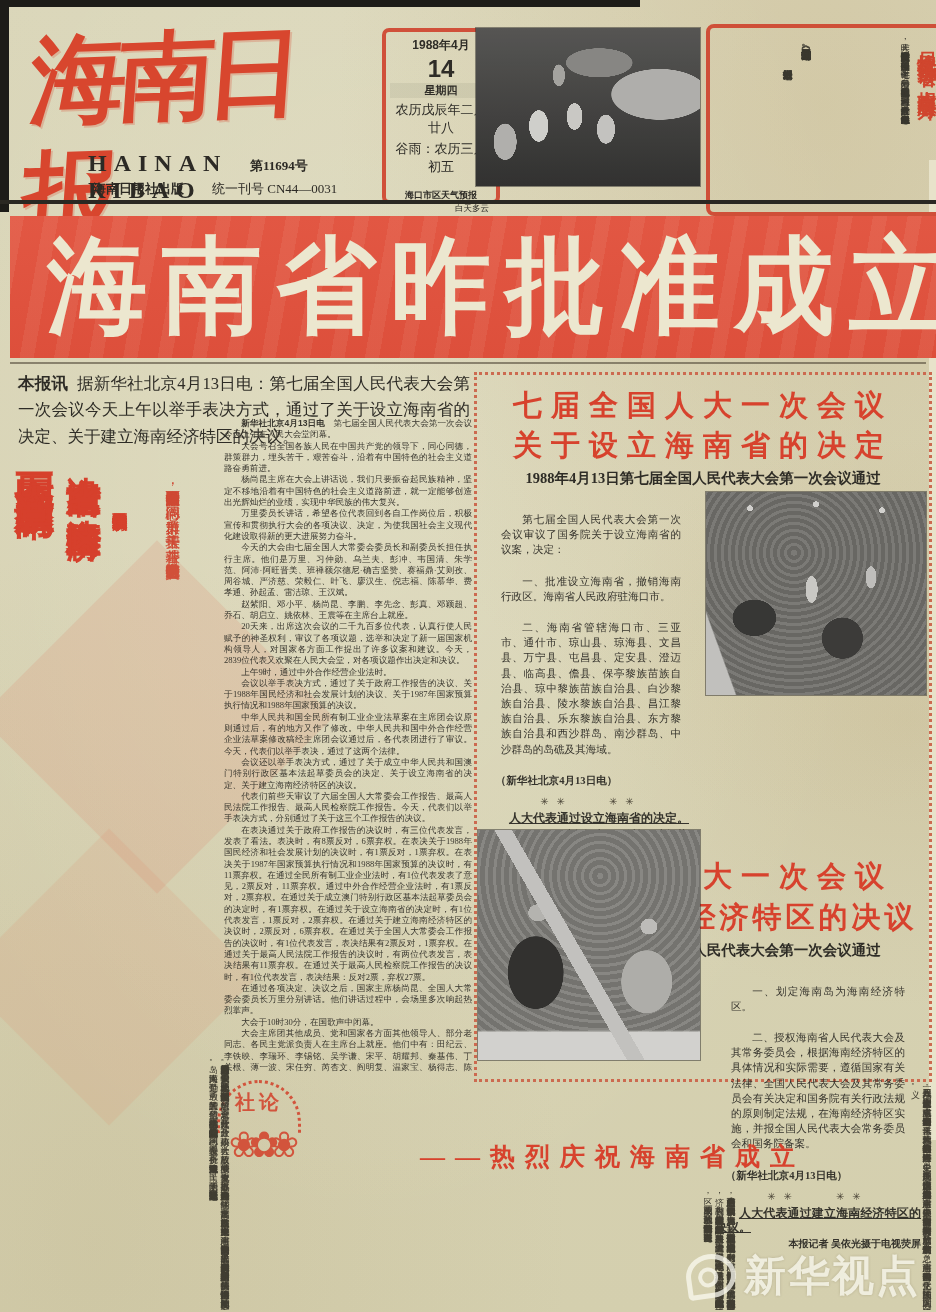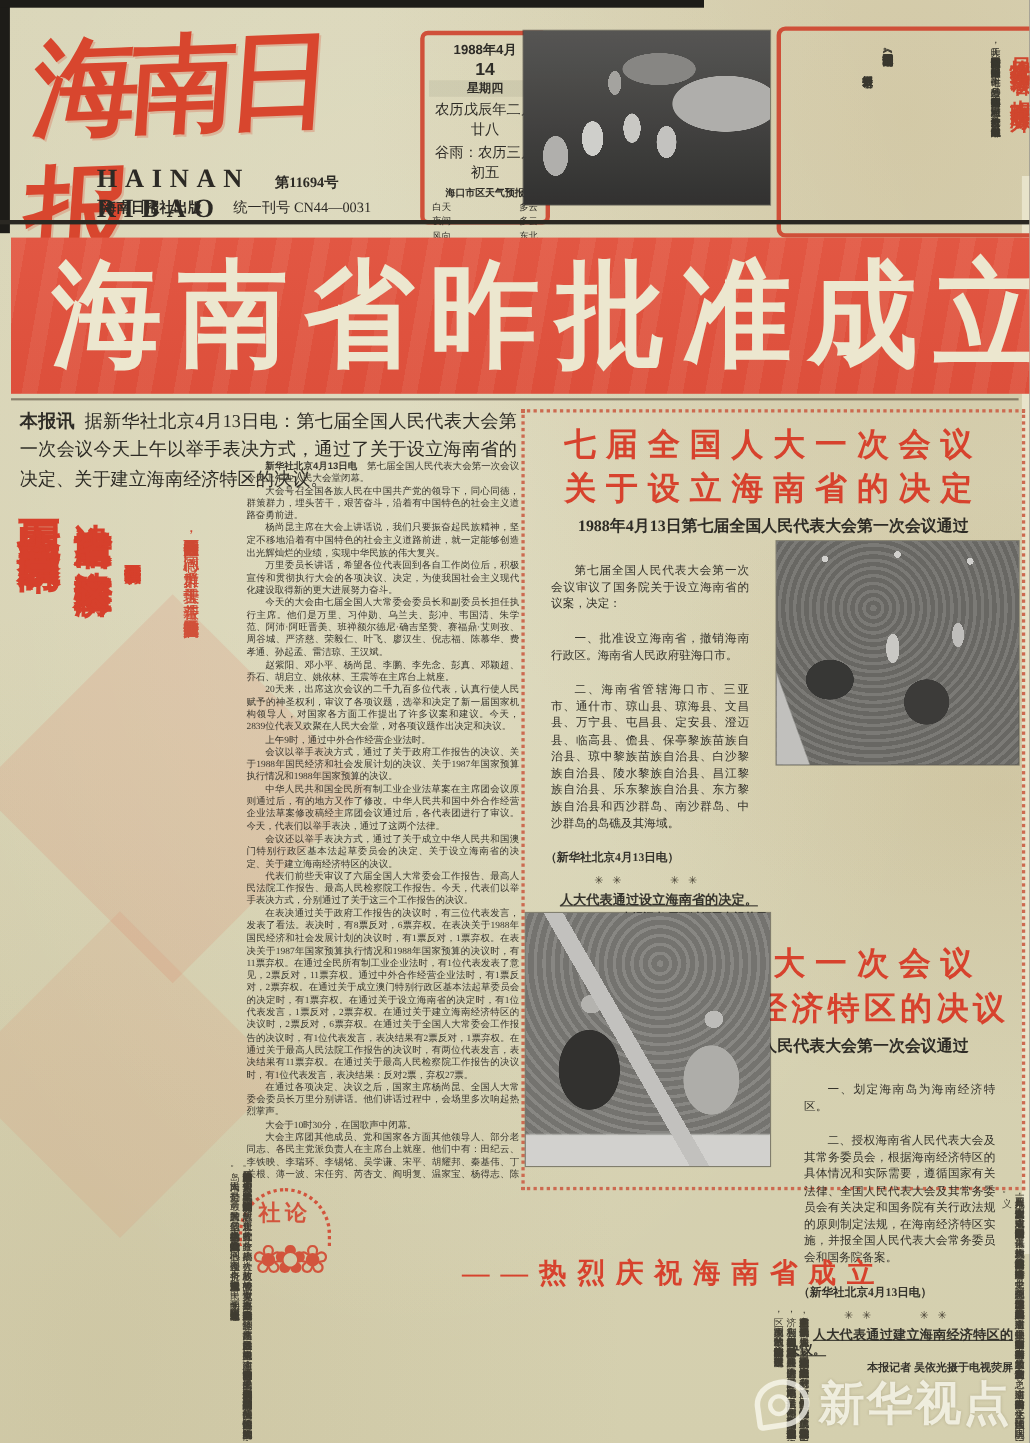--- a/index.html
+++ b/index.html
@@ -23,25 +23,25 @@
     text-shadow:2px 2px 0 rgba(216,70,46,.25);}
   .masthead-pinyin{left:88px;top:150px;width:260px;font-family:"Liberation Serif",serif;
     font-size:24px;font-weight:bold;letter-spacing:7px;color:#2c2a25;}
   .masthead-issue{left:250px;top:157px;font-size:13px;font-weight:bold;color:#2c2a25;}
   .masthead-publisher{left:93px;top:180px;font-size:13px;font-weight:bold;color:#2c2a25;}
   .masthead-code{left:212px;top:180px;font-size:13px;color:#2c2a25;}
   
   .date-box{left:382px;top:28px;width:102px;height:158px;border:4px solid #d0503a;border-radius:7px;
     padding:5px 4px;text-align:center;font-family:"Liberation Sans",sans-serif;color:#2e2c27;}
   .date-ym{font-size:12px;font-weight:bold;}
-  .date-day{font-size:16px;font-weight:bold;margin-top:1px;text-align:center;}
+  .date-day{font-size:24px;font-weight:bold;margin-top:1px;text-align:center;}
   .date-week{font-size:11px;font-weight:bold;background:rgba(60,58,50,.08);}
   .date-lunar{font-size:13px;margin-top:3px;}
-  .date-weather-title{font-size:9px;font-weight:bold;margin-top:3px;}
-  .wrow{display:flex;justify-content:space-between;font-size:8.5px;padding:0 3px;margin-top:1px;}
+  .date-weather-title{font-size:9px;font-weight:bold;margin-top:13px;}
+  .wrow{display:flex;justify-content:flex-end;font-size:8.5px;padding:0 3px;margin-top:1px;}
   
   .photo{filter:saturate(.25) contrast(.95);box-shadow:0 0 0 1px rgba(40,38,32,.5);}
   .photo-top{left:476px;top:28px;width:224px;height:158px;background-color:#45423a;
     background-image:
       radial-gradient(ellipse 80px 42px at 82% 42%, #b4b1a2 0 60%, transparent 61%),
       radial-gradient(ellipse 16px 26px at 28% 62%, #d6d3c4 0 60%, transparent 61%),
       radial-gradient(ellipse 13px 22px at 44% 56%, #cfccbd 0 60%, transparent 61%),
       radial-gradient(ellipse 15px 24px at 58% 64%, #c9c6b7 0 60%, transparent 61%),
       radial-gradient(ellipse 19px 30px at 13% 72%, #b5b2a3 0 60%, transparent 61%),
       radial-gradient(ellipse 10px 18px at 37% 30%, #a8a596 0 60%, transparent 61%),

